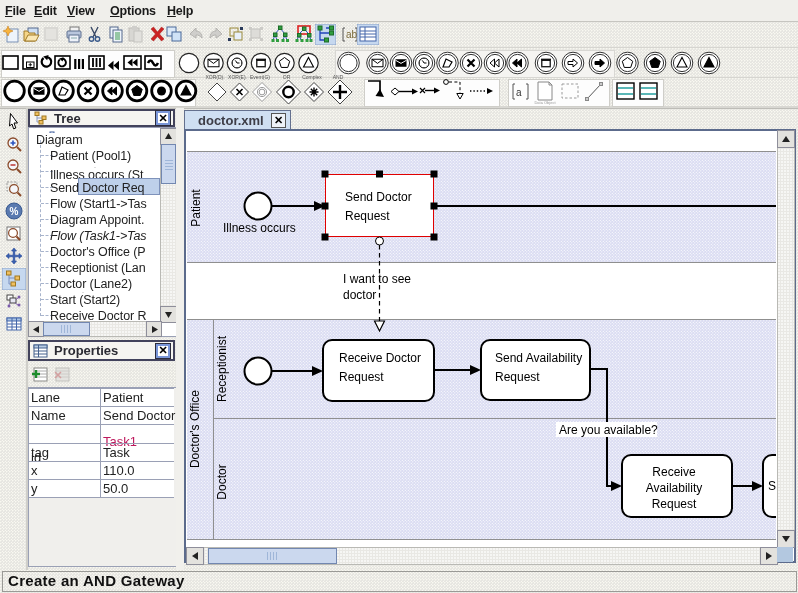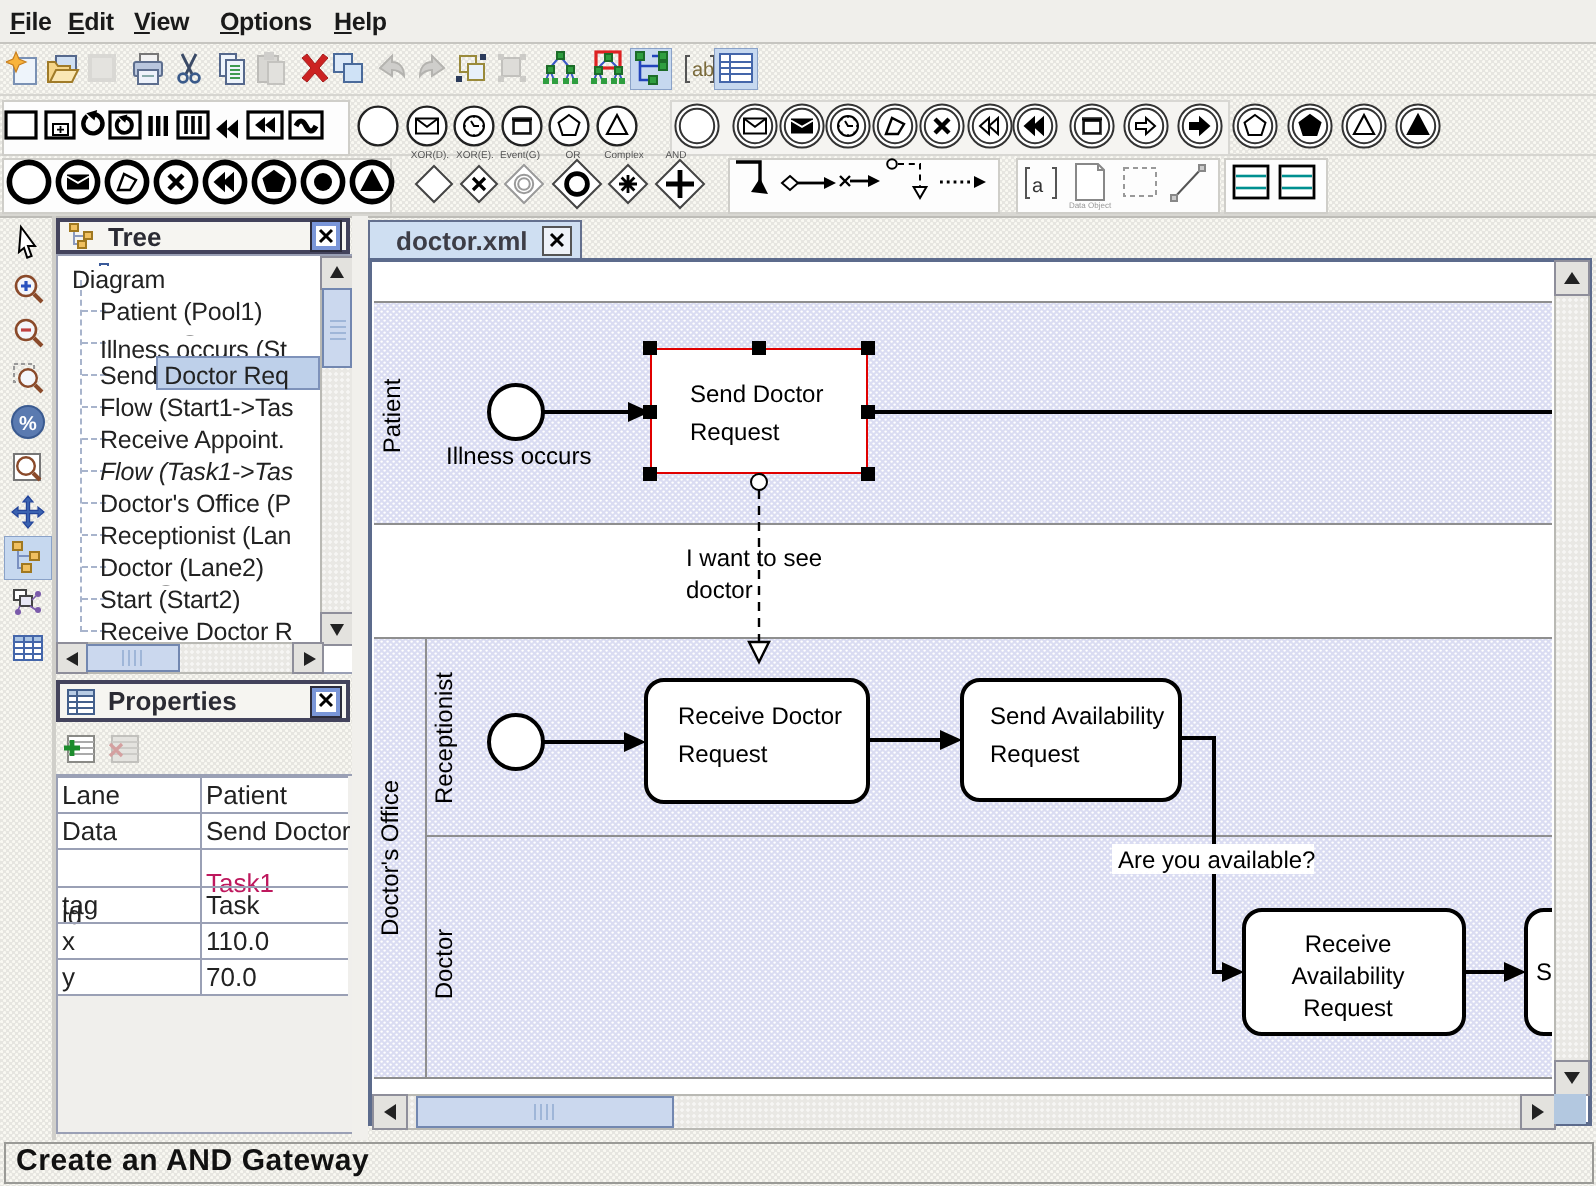--- a/index.html
+++ b/index.html
@@ -467,21 +467,21 @@
         </svg>
         <span style="margin-left:4px;">Flow (Start1-&gt;Tas</span>
       </div>
 <div class="ab" style="left:41px;top:219px;width:12px;height:1px;border-top:1px dashed #a8b4cc;"></div>
 <div class="tree-row" style="left:46px;top:211px;">
         <svg width="16" height="14">
           <rect x="1.5" y="2.5" width="13" height="9" fill="#fdfdfd" stroke="#aaa" stroke-dasharray="2,1"></rect>
           <path d="M4,6 q2,-2 4,0 t4,0" stroke="#bbb" fill="none"></path>
           <path d="M4,9 L12,9" stroke="#ddd"></path>
         </svg>
-        <span style="margin-left:4px;">Receive Appoint.</span>
+        <span style="margin-left:4px;">Diagram Appoint.</span>
       </div>
 <div class="ab" style="left:41px;top:235px;width:12px;height:1px;border-top:1px dashed #a8b4cc;"></div>
 <div class="tree-row" style="left:46px;top:227px;font-style:italic;">
         <svg width="16" height="14">
           <line x1="1" y1="7" x2="11" y2="7" stroke="#333"></line>
           <path d="M15,7 l-5,-2.5 l0,5 Z" fill="#333"></path>
         </svg>
         <span style="margin-left:4px;">Flow (Task1-&gt;Tas</span>
       </div>
 <div class="ab" style="left:41px;top:251px;width:12px;height:1px;border-top:1px dashed #a8b4cc;"></div>
@@ -580,30 +580,30 @@
 <div class="ab" style="left:53px;top:366px;width:18px;height:18px;"><svg width="18" height="18">
         <rect x="3" y="2" width="13" height="13" fill="#e4e3df" stroke="#c2c1bd"></rect>
         <line x1="3" y1="5" x2="16" y2="5" stroke="#cdccc8"></line>
         <line x1="3" y1="8" x2="16" y2="8" stroke="#cdccc8"></line>
         <line x1="3" y1="11" x2="16" y2="11" stroke="#cdccc8"></line>
         <path d="M2,6 L8,12 M2,12 L8,6" stroke="#d4a0a0" stroke-width="1.6"></path>
       </svg></div>
 <div class="ab" style="left:29px;top:388px;width:145px;height:110px;background:#fff;"></div>
 <div class="ab" style="left:31px;top:390px;font-size:13px;color:#222;">Lane</div>
 <div class="ab" style="left:103px;top:390px;font-size:13px;color:#222;">Patient</div>
-<div class="ab" style="left:31px;top:408.2px;font-size:13px;color:#222;">Data</div>
+<div class="ab" style="left:31px;top:408.2px;font-size:13px;color:#222;">Name</div>
 <div class="ab" style="left:103px;top:408.2px;font-size:13px;color:#222;">Send Doctor</div>
 <div class="ab" style="left:31px;top:426.4px;font-size:13px;color:#222;margin-top:24px;">id</div>
 <div class="ab" style="left:103px;top:434px;font-size:13px;color:#be185d;">Task1</div>
 <div class="ab" style="left:31px;top:444.6px;font-size:13px;color:#222;">tag</div>
 <div class="ab" style="left:103px;top:444.6px;font-size:13px;color:#222;">Task</div>
 <div class="ab" style="left:31px;top:462.8px;font-size:13px;color:#222;">x</div>
 <div class="ab" style="left:103px;top:462.8px;font-size:13px;color:#222;">110.0</div>
 <div class="ab" style="left:31px;top:481px;font-size:13px;color:#222;">y</div>
-<div class="ab" style="left:103px;top:481px;font-size:13px;color:#222;">70.0</div>
+<div class="ab" style="left:103px;top:481px;font-size:13px;color:#222;">50.0</div>
 <div class="ab" style="left:29px;top:388px;width:145px;height:1px;background:#9aa0b5;"></div>
 <div class="ab" style="left:29px;top:406.2px;width:145px;height:1px;background:#9aa0b5;"></div>
 <div class="ab" style="left:29px;top:424.4px;width:145px;height:1px;background:#9aa0b5;"></div>
 <div class="ab" style="left:29px;top:442.6px;width:145px;height:1px;background:#9aa0b5;"></div>
 <div class="ab" style="left:29px;top:460.8px;width:145px;height:1px;background:#9aa0b5;"></div>
 <div class="ab" style="left:29px;top:479px;width:145px;height:1px;background:#9aa0b5;"></div>
 <div class="ab" style="left:29px;top:497.2px;width:145px;height:1px;background:#9aa0b5;"></div>
 <div class="ab" style="left:100px;top:388px;width:1px;height:110px;background:#9aa0b5;"></div>
   </div>
 

